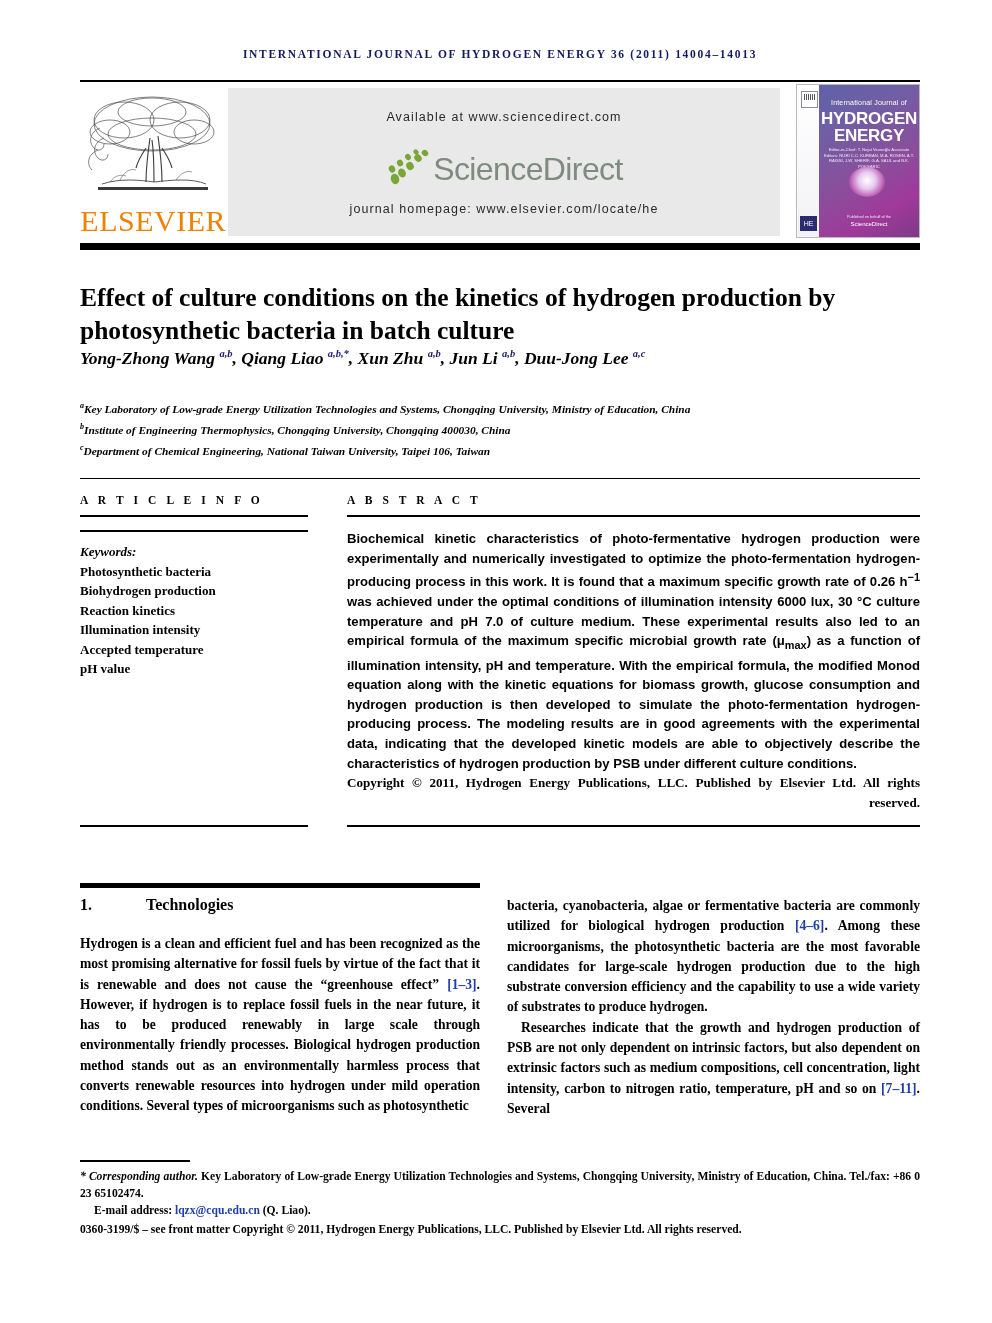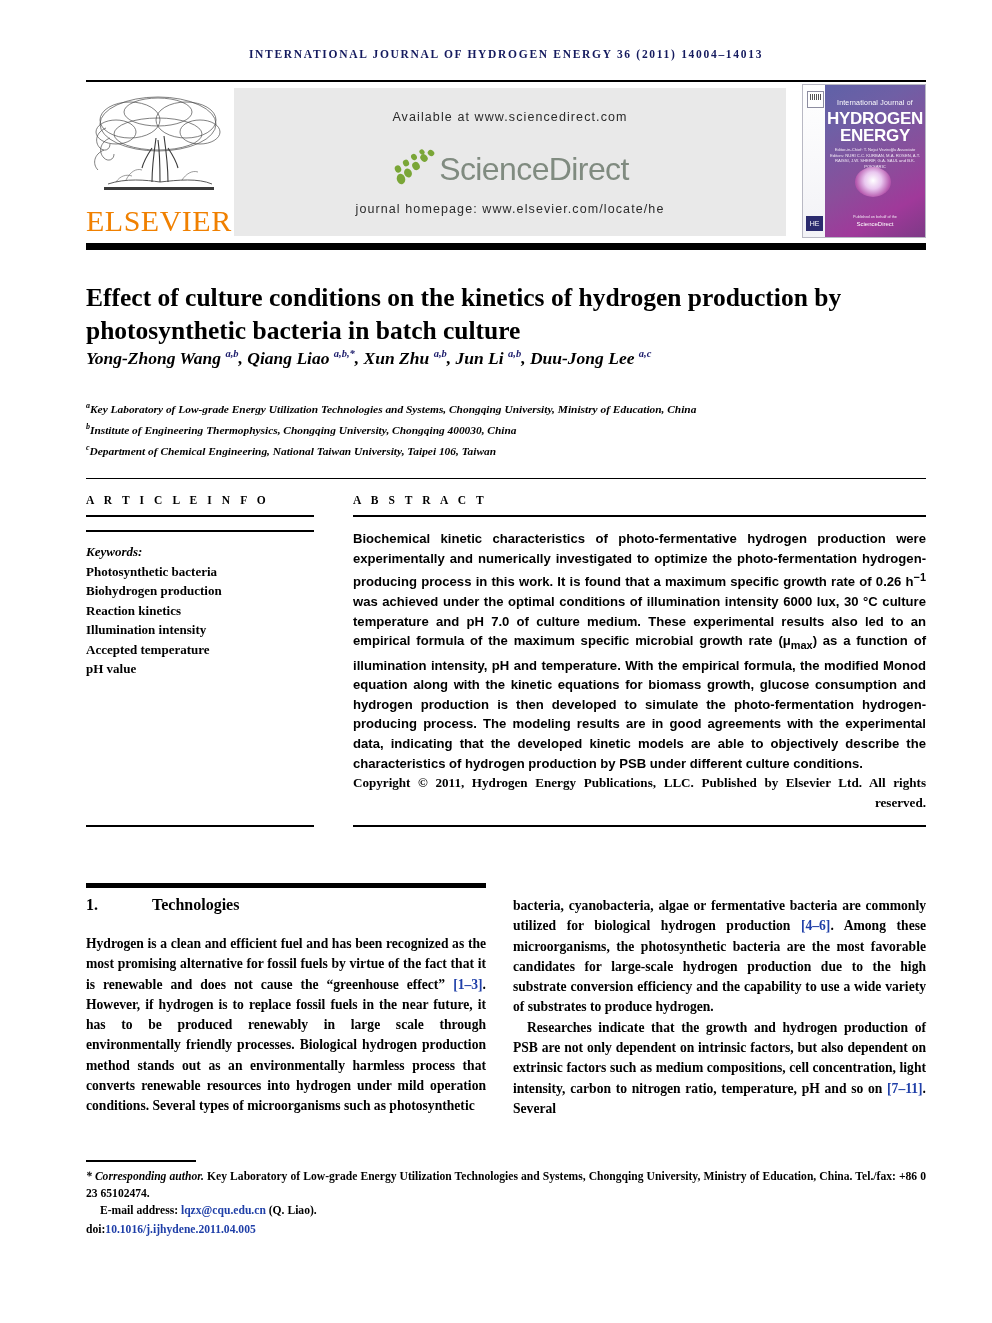--- a/index.html
+++ b/index.html
@@ -10,21 +10,21 @@
   body {
     width: 992px;
     height: 1323px;
     font-family: "Liberation Serif", "DejaVu Serif", serif;
     color: #000000;
     position: relative;
     overflow: hidden;
   }
   .page {
     position: absolute;
-    left: 10px; top: 0;
+    left: 4px; top: 0;
     width: 832px;
     height: 1323px;
   }
 
   
   .running-head {
     position: absolute;
     left: 0; top: 48px;
     width: 992px;
     text-align: center;
@@ -55,21 +55,21 @@
     position: absolute;
     left: 0; top: 4px;
     width: 146px;
     height: 152px;
   }
   .tree-svg { display:block; width:146px; height:118px; }
   .elsevier-word {
     position: absolute;
     left: 0; top: 116px;
     width: 146px;
-    text-align: left;
+    text-align: right;
     font-family: "Liberation Serif", serif;
     font-size: 30px;
     letter-spacing: 0.5px;
     color: #f08000;
     line-height: 34px;
   }
 
   .sd-panel {
     position: absolute;
     left: 148px; top: 4px;
@@ -492,16 +492,16 @@
     <p>bacteria, cyanobacteria, algae or fermentative bacteria are commonly utilized for biological hydrogen production <span class="cite">[4–6]</span>. Among these microorganisms, the photosynthetic bacteria are the most favorable candidates for large-scale hydrogen production due to the high substrate conversion efficiency and the capability to use a wide variety of substrates to produce hydrogen.</p>
     <p class="ind">Researches indicate that the growth and hydrogen production of PSB are not only dependent on intrinsic factors, but also dependent on extrinsic factors such as medium compositions, cell concentration, light intensity, carbon to nitrogen ratio, temperature, pH and so on <span class="cite">[7–11]</span>. Several</p>
   </div>
 
   <div class="foot-rule"></div>
   <div class="footnote">
     <div><span class="corr">* Corresponding author.</span> Key Laboratory of Low-grade Energy Utilization Technologies and Systems, Chongqing University, Ministry of Education, China. Tel./fax: +86 0 23 65102474.</div>
     <div style="text-indent:14px">E-mail address: <span class="email">lqzx@cqu.edu.cn</span> (Q. Liao).</div>
   </div>
   <div class="imprint">
-    <div><span>doi:</span><span class="doi-num">10.1016/j.ijhydene.2011.04.005</span></div>
+    <div>0360-3199/$ – see front matter Copyright © 2011, Hydrogen Energy Publications, LLC. Published by Elsevier Ltd. All rights reserved.</div>
   </div>
 
 </div>
 
 </body></html>

